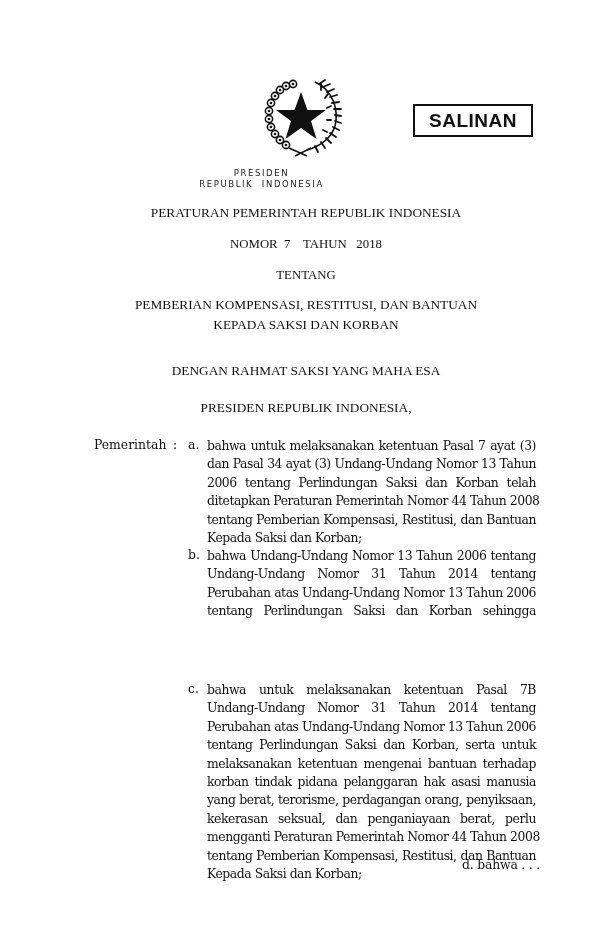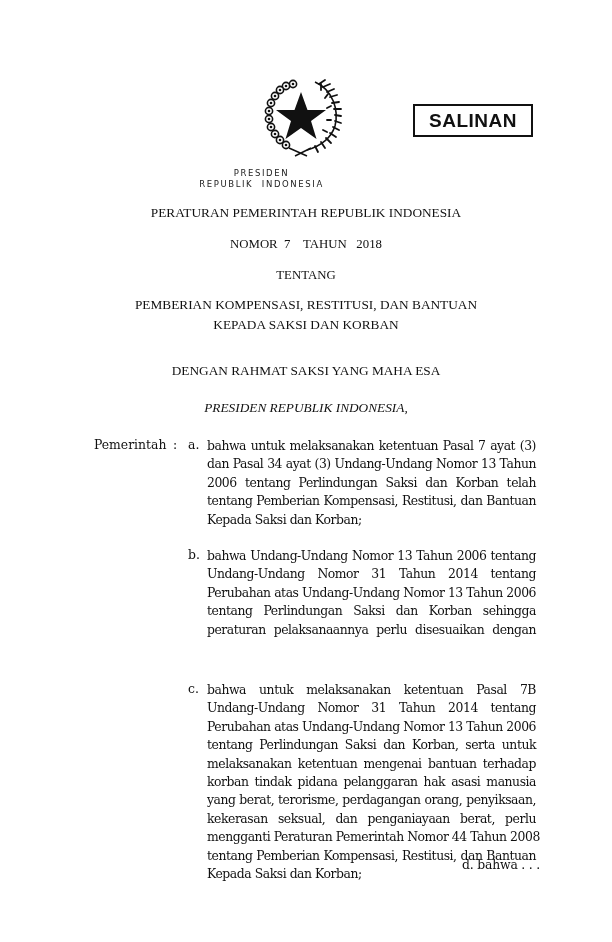--- a/index.html
+++ b/index.html
@@ -186,44 +186,44 @@
 
 <div class="abs lh" style="top:168px;">PRESIDEN</div>
 <div class="abs lh" style="top:179px; white-space:pre;">REPUBLIK  INDONESIA</div>
 
 <div class="abs center-line" style="top:205px;">PERATURAN PEMERINTAH REPUBLIK INDONESIA</div>
 <div class="abs center-line" style="top:237px; left:0; font-size:12.8px;">NOMOR  7    TAHUN   2018</div>
 <div class="abs center-line" style="top:268px; font-size:12.8px;">TENTANG</div>
 <div class="abs center-line" style="top:297px;">PEMBERIAN KOMPENSASI, RESTITUSI, DAN BANTUAN</div>
 <div class="abs center-line" style="top:317px;">KEPADA SAKSI DAN KORBAN</div>
 <div class="abs center-line" style="top:363px;">DENGAN RAHMAT SAKSI YANG MAHA ESA</div>
-<div class="abs center-line" style="top:400px;font-style:italic;">PRESIDEN REPUBLIK INDONESIA,</div>
+<div class="abs center-line" style="top:400px;">PRESIDEN REPUBLIK INDONESIA,</div>
 
 <div class="abs menimbang-label">Pemerintah</div>
 <div class="abs colon">:</div>
 
 <div class="abs item" style="top:437px;">
   <span class="item-letter">a.</span>
   <div class="item-lines">
     <span class="line">bahwa untuk melaksanakan ketentuan Pasal 7 ayat (3)</span>
     <span class="line">dan Pasal 34 ayat (3) Undang-Undang Nomor 13 Tahun</span>
     <span class="line">2006 tentang Perlindungan Saksi dan Korban telah</span>
+    <span class="line">ditetapkan Peraturan Pemerintah Nomor 44 Tahun 2008</span>
     <span class="line">tentang Pemberian Kompensasi, Restitusi, dan Bantuan</span>
     <span class="line last">Kepada Saksi dan Korban;</span>
   </div>
 </div>
 
 <div class="abs item" style="top:547px;">
   <span class="item-letter">b.</span>
   <div class="item-lines">
     <span class="line">bahwa Undang-Undang Nomor 13 Tahun 2006 tentang</span>
     <span class="line">Undang-Undang Nomor 31 Tahun 2014 tentang</span>
     <span class="line">Perubahan atas Undang-Undang Nomor 13 Tahun 2006</span>
     <span class="line">tentang Perlindungan Saksi dan Korban sehingga</span>
-    <span class="line">peraturan pelaksanaannya perlu disesuaikan dengan</span>
   </div>
 </div>
 
 <div class="abs item" style="top:681px;">
   <span class="item-letter">c.</span>
   <div class="item-lines">
     <span class="line">bahwa untuk melaksanakan ketentuan Pasal 7B</span>
     <span class="line">Undang-Undang Nomor 31 Tahun 2014 tentang</span>
     <span class="line">Perubahan atas Undang-Undang Nomor 13 Tahun 2006</span>
     <span class="line">tentang Perlindungan Saksi dan Korban, serta untuk</span>

